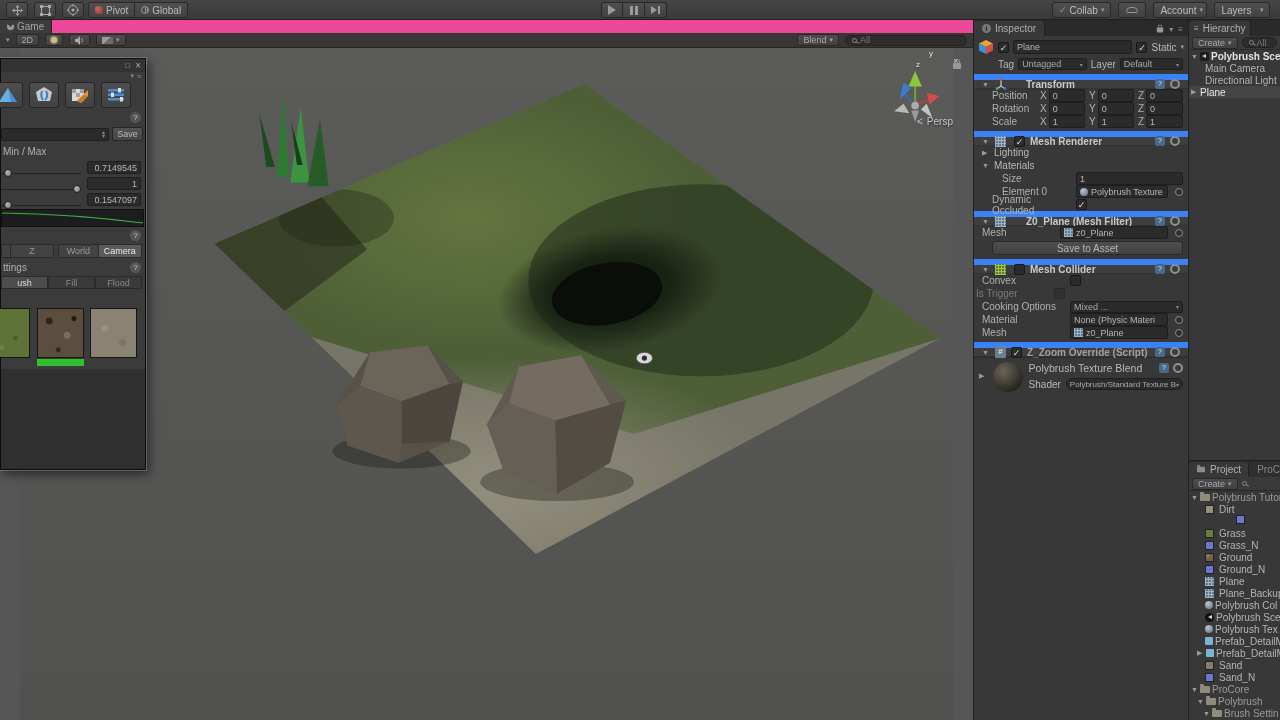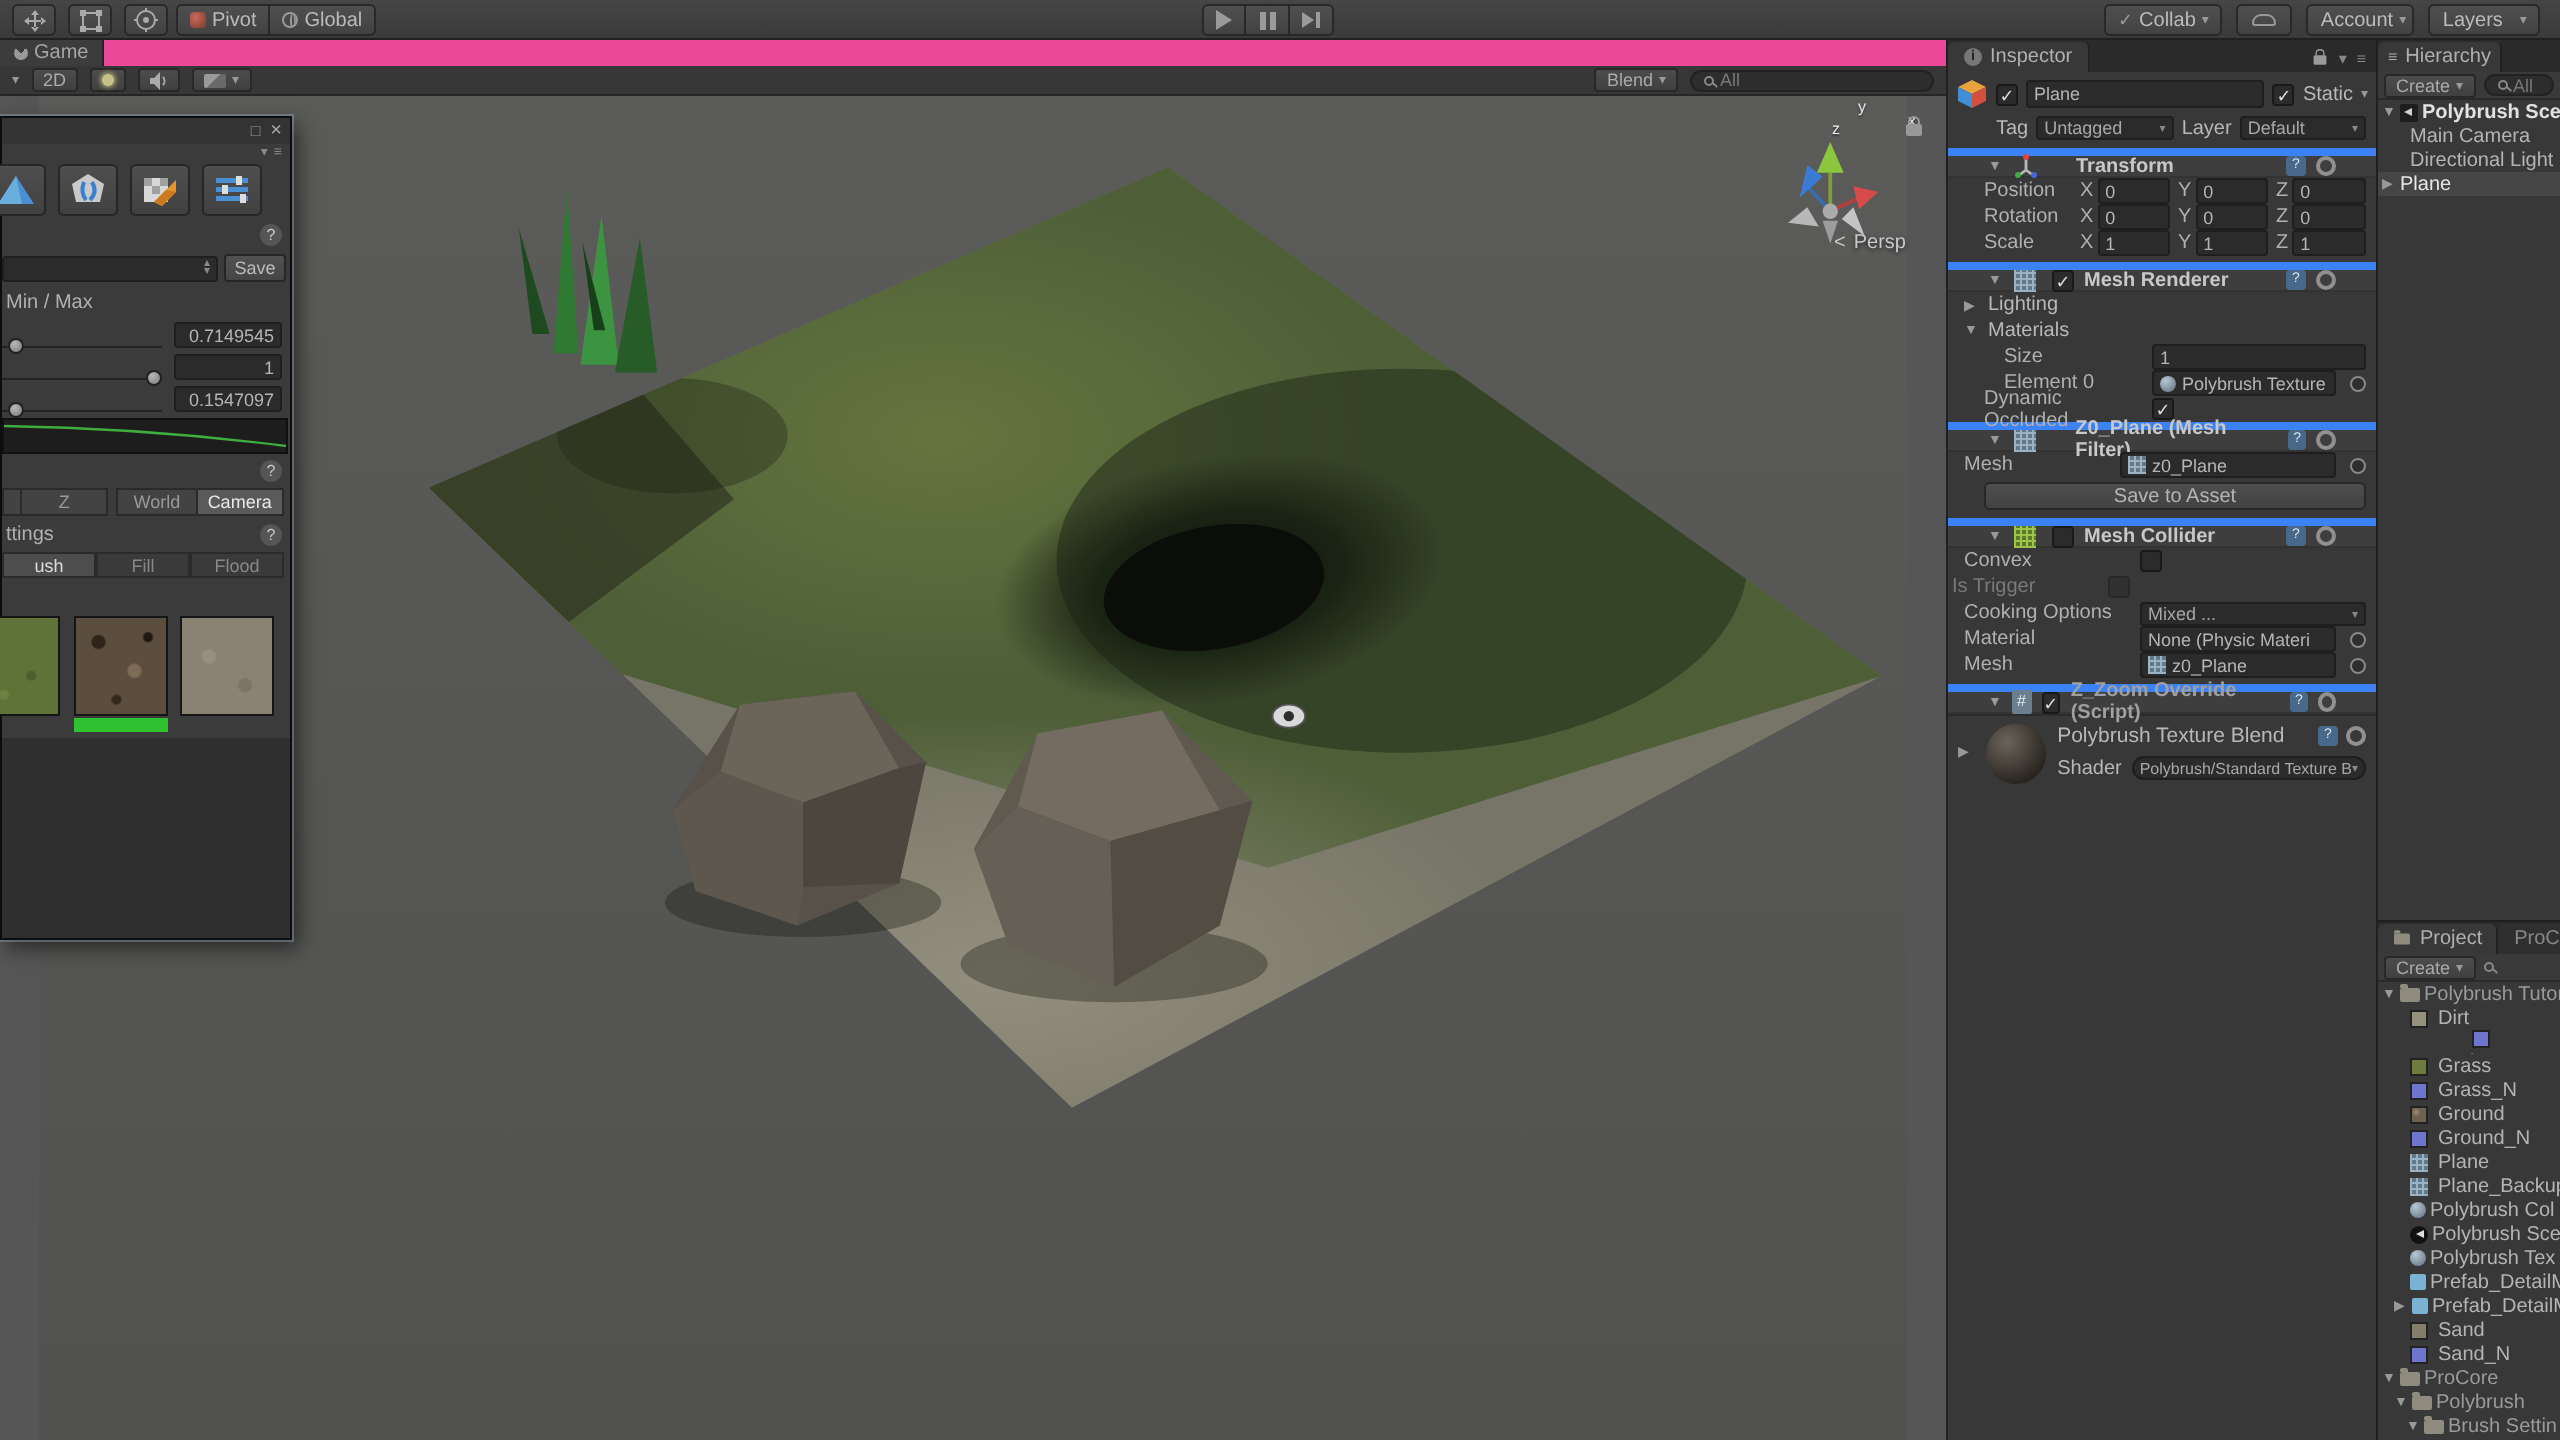--- a/index.html
+++ b/index.html
@@ -104,22 +104,22 @@
   .tab-icons { margin-left:auto; display:flex; gap:5px; padding:0 5px 2px 0; color:#888; font-size:8px; align-items:center; }
   .ins-head { display:flex; align-items:center; gap:4px; padding:3px 4px 1px 4px; }
   .cube-ico { width:16px; height:16px; position:relative; }
   .checkbox { width:11px; height:11px; background:#2b2b2b; border:1px solid #191919;
     border-radius:2px; color:#dcdcdc; font-size:9px; line-height:10px; text-align:center; }
   .checkbox.off { color:transparent; }
   .namefield { flex:1; height:14px; }
   .dropfield { background:#2b2b2b; border:1px solid #1e1e1e; border-radius:2px; height:12px;
     display:flex; align-items:center; padding:0 3px; color:#a8a8a8; font-size:9px; }
   .dd-arrow { margin-left:auto; font-size:6px; color:#888; }
-  .comp-head { display:flex; align-items:center; gap:5px; height:15px; padding:0 20px;
-    background:#3e3e3e; border-top:4px solid #3b82f6; border-bottom:1px solid #333; }
+  .comp-head { display:flex; align-items:center; gap:5px; height:15px; padding:0 8px;
+    background:#3e3e3e; border-top:6px solid #3b82f6; border-bottom:1px solid #333; }
   .comp-title { font-weight:bold; color:#c8c8c8; font-size:10px; }
   .fold { color:#999; font-size:7px; width:8px; }
   .help-book { width:10px; height:10px; background:#49698a; border-radius:2px; color:#dfe8f2;
     font-size:7px; text-align:center; line-height:10px; margin-left:auto; }
   .gear-ico { width:10px; height:10px; border-radius:50%; border:2px solid #909090; position:relative; }
   .gear-ico:before { content:""; position:absolute; inset:-4px; background:
      conic-gradient(#909090 0 20deg, transparent 20deg 70deg, #909090 70deg 110deg, transparent 110deg 160deg,
                     #909090 160deg 200deg, transparent 200deg 250deg, #909090 250deg 290deg, transparent 290deg 340deg, #909090 340deg);
      border-radius:50%; z-index:-1; }
   .irow { display:flex; align-items:center; height:13px; padding:0 5px 0 18px; gap:4px; }

